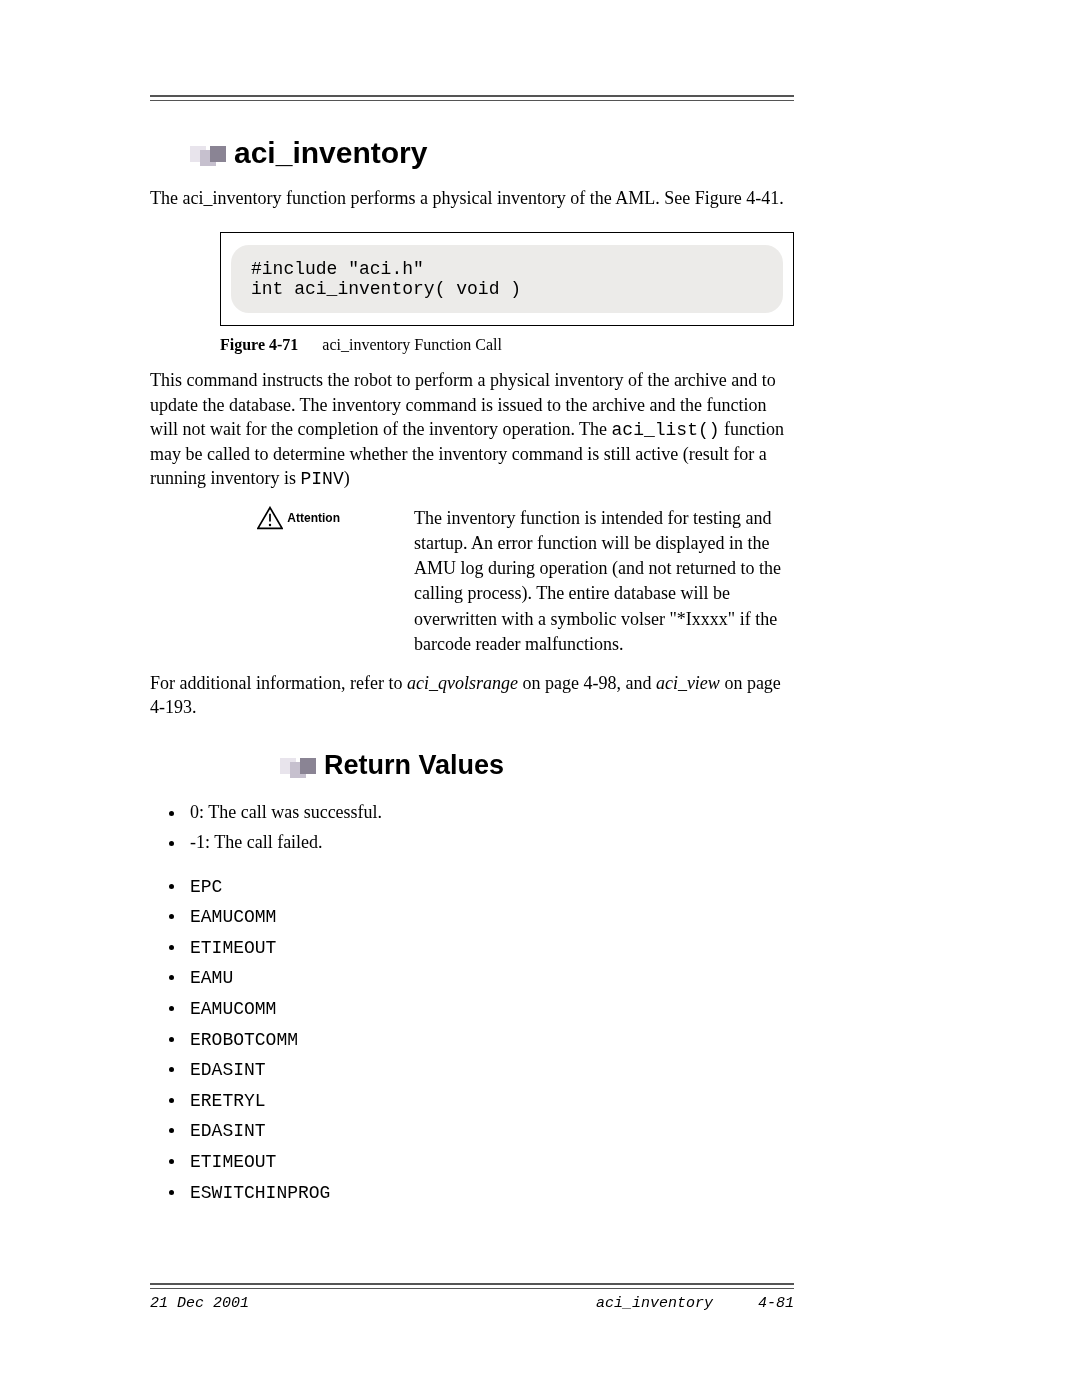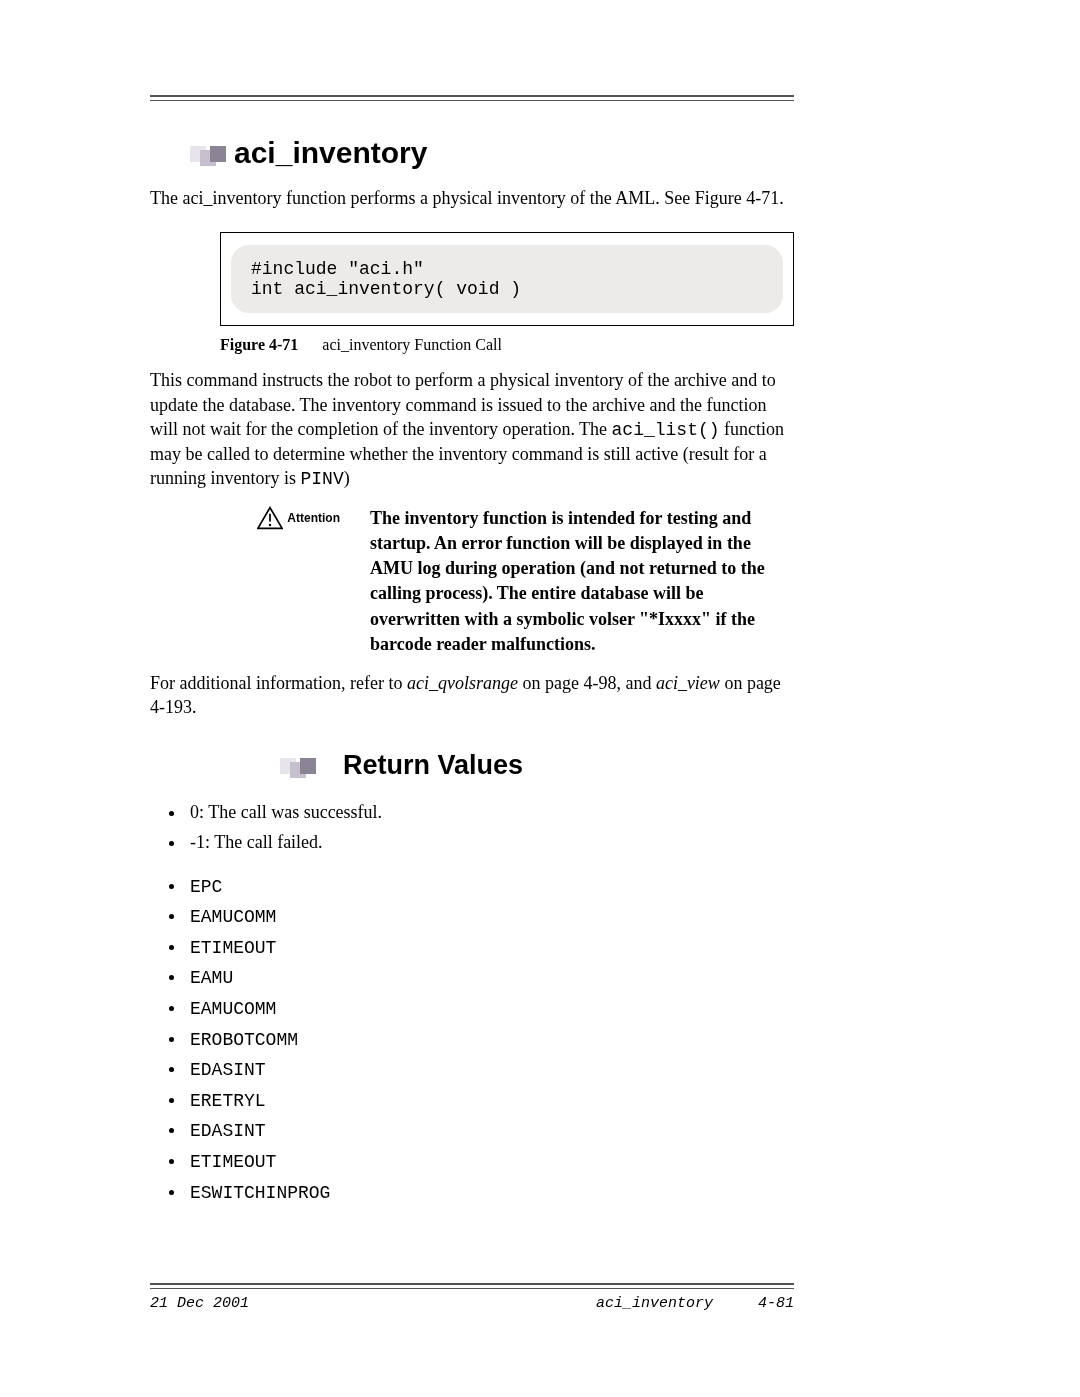--- a/index.html
+++ b/index.html
@@ -49,21 +49,20 @@
     display: flex;
     align-items: center;
   }
   .h2 {
     font-family: Arial, Helvetica, sans-serif;
     font-weight: bold;
     font-size: 27px;
     margin: 30px 0 16px 0;
     display: flex;
     align-items: center;
-    gap: 19px;
   }
   .decor {
     width: 36px;
     height: 18px;
     margin-right: 8px;
     display: inline-block;
     position: relative;
   }
   .decor span {
     position: absolute;
@@ -114,21 +113,21 @@
     font-weight: bold;
     font-size: 12px;
     justify-content: flex-end;
     padding-right: 30px;
     box-sizing: border-box;
   }
   .row .body {
     flex: 1;
     line-height: 1.4;
   }
-  .bold { font-weight: bold; font-family: "Palatino Linotype", serif; }
+  .bold { font-weight: normal; font-family: "Palatino Linotype", serif; margin-left: 44px; }
   .mono { font-family: "Courier New", monospace; }
   .italic { font-style: italic; text-align: right; }
   ul.bul {
     margin: 0 0 14px 0;
     padding-left: 36px;
     line-height: 1.7;
   }
   ul.bul li { padding-left: 4px; }
   .h1-wrap { margin-left: 40px; }
   .h2-wrap { margin-left: 130px; }
@@ -148,21 +147,21 @@
     <h1 class="h1">
       <span class="decor">
         <span class="a"></span>
           <span class="b"></span>
           <span class="c"></span>
       </span>
       <span>aci_inventory</span>
     </h1>
   </div>
 
-  <p class="para indent">The aci_inventory function performs a physical inventory of the AML. See Figure 4-71.</p>
+  <p class="para indent">The aci_inventory function performs a physical inventory of the AML. See Figure 4-41.</p>
 
   <div class="code-frame">
     <div class="code-box">#include "aci.h"
 int aci_inventory( void )</div>
   </div>
 
   <div class="fig-caption">
     <b>Figure 4-71</b>
     &nbsp;&nbsp;&nbsp;&nbsp;
     <span>aci_inventory Function Call</span>

